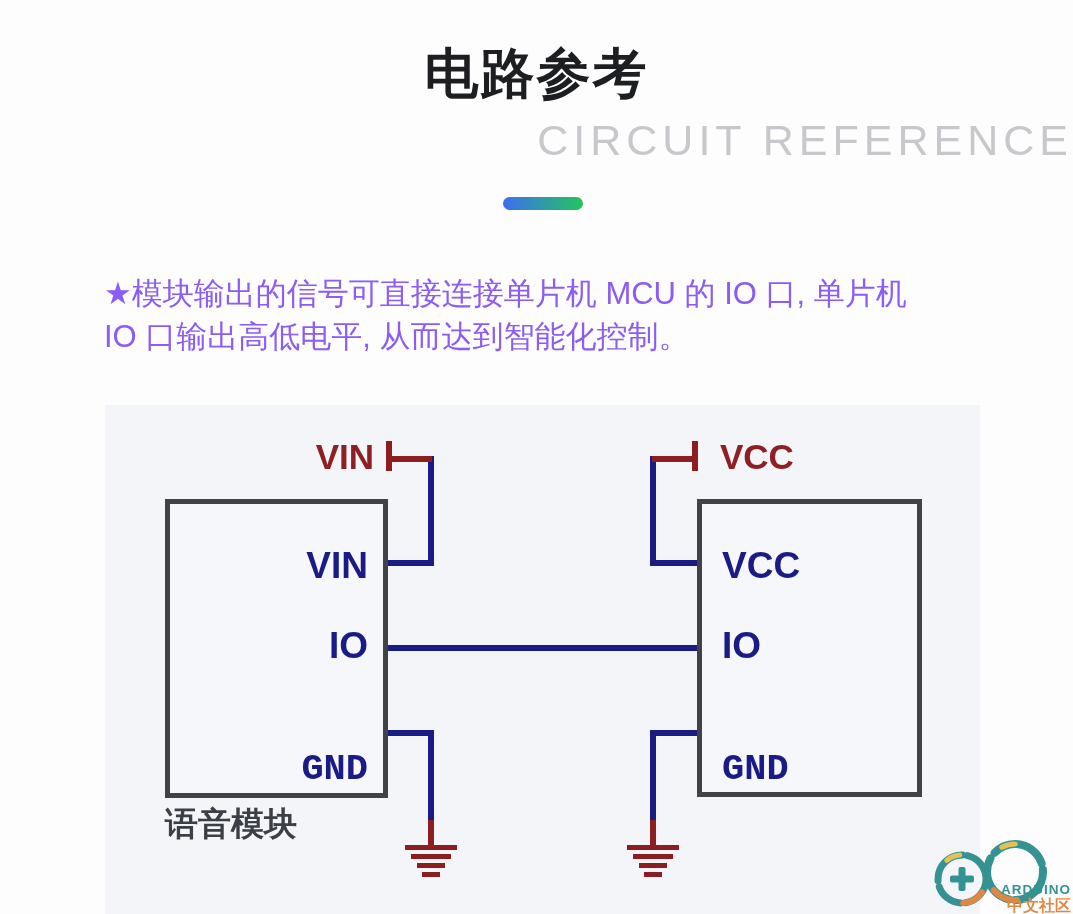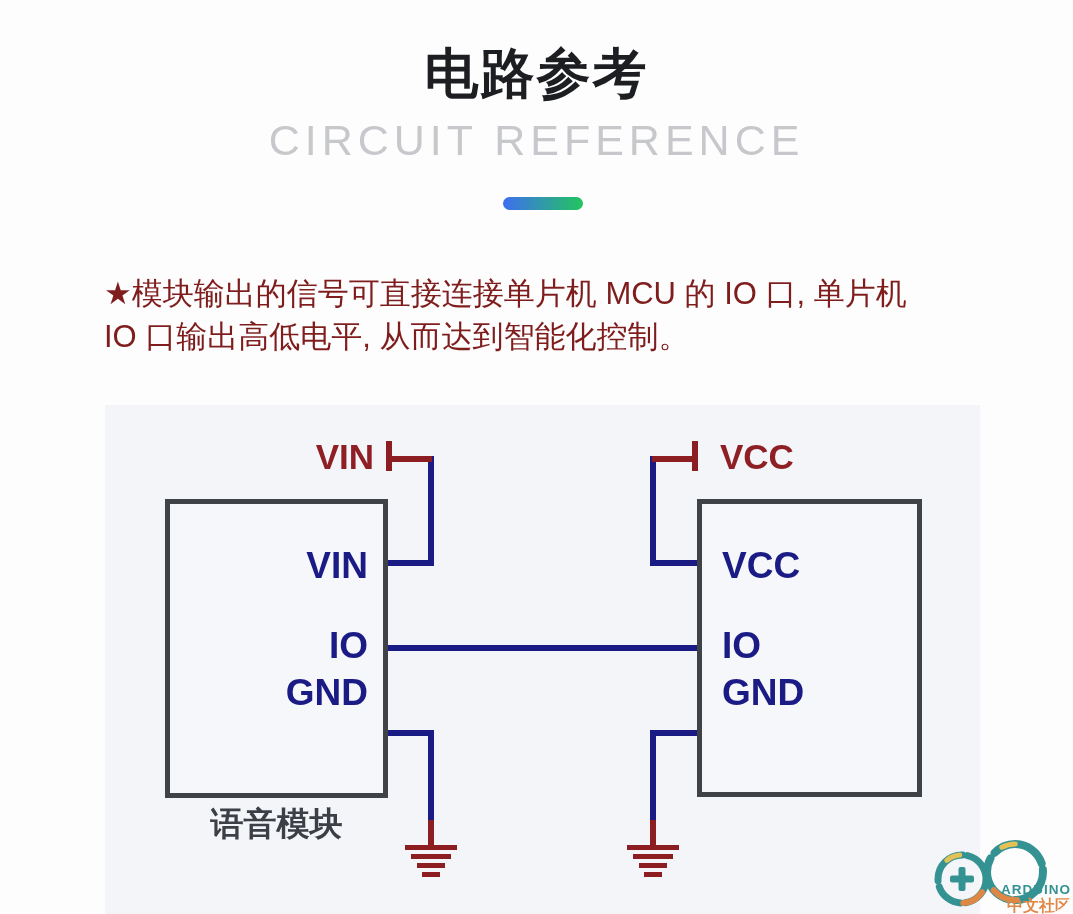--- a/index.html
+++ b/index.html
@@ -1,73 +1,72 @@
 <!DOCTYPE html>
 <html style="--signal-wire: #1b1b85; --power-wire: #8c1d20; --pin-label: #1b1b85; --power-label: #8e2025; --box-border: #3f4347; --panel-bg: #f3f5f9; --divider-from: #3e6ef0; --divider-to: #22c55e; --logo-teal: #2e8f90; --logo-orange: #df8440; --logo-yellow: #e3c050;"><head>
 <meta charset="utf-8">
 <style>
   html,body{margin:0;padding:0;background:#fdfdfd;}
   .page{
     position:relative;width:1073px;height:914px;overflow:hidden;
     background:#fdfdfd;
     font-family:"Liberation Sans","DejaVu Sans",sans-serif;
-    border-radius:29px;
   }
   .abs{position:absolute;}
 
   
   .title{
     left:0;top:40px;width:1073px;text-align:center;
     font-size:54px;line-height:66px;font-weight:700;color:#1d1e21;
     letter-spacing:2px;
   }
   .subtitle{
-    left:0;top:116px;width:1073px;text-align:center;
+    left:0;top:116px;width:1073px;text-align:right;
     font-size:43px;line-height:48px;font-weight:400;color:#c7c8cb;
     letter-spacing:5px;
   }
   .divider{
     left:503px;top:197px;width:80px;height:13px;border-radius:7px;
     background:linear-gradient(90deg,var(--divider-from,#3e6ef0),var(--divider-to,#22c55e));
   }
 
   
   .note{
     left:104px;top:272px;width:885px;
-    font-size:31px;line-height:43px;font-weight:500;color:#7f1d1d;
+    font-size:31px;line-height:43px;font-weight:500;color:#8b5cf6;
   }
   .note .line{white-space:nowrap;}
 
   
   .panel{
     left:105px;top:405px;width:875px;height:509px;
     background:var(--panel-bg,#f3f5f9);
   }
   .module-box{
     box-sizing:border-box;background:#f6f7fb;
     border:5px solid var(--box-border,#3f4347);
     z-index:1;
   }
   .box-left{left:165px;top:499px;width:223px;height:299px;}
   .box-right{left:697px;top:499px;width:225px;height:298px;}
 
   .caption{
     font-size:33px;line-height:40px;font-weight:700;color:#3c3f45;
-    text-align:center;z-index:2;
+    text-align:left;z-index:2;
   }
   .caption-left{left:165px;top:804px;width:223px;}
   .caption-right{left:697px;top:804px;width:225px;}
 
   .pin-label{
     font-size:37px;line-height:42px;font-weight:700;
     color:var(--pin-label,#1b1b85);z-index:2;
   }
   .pl-l{left:250px;width:118px;text-align:right;}
   .pl-r{left:722px;width:160px;text-align:left;}
-  .row-top{top:545px;} .row-mid{top:625px;} .row-bot{top:672px;}
+  .row-top{top:545px;} .row-mid{top:625px;} .row-bot{top:748px;font-family:Liberation Mono, monospace;}
 
   .pwr-label{
     font-size:35px;line-height:38px;font-weight:700;
     color:var(--power-label,#8e2025);z-index:2;top:438px;
   }
   .pwr-l{left:260px;width:114px;text-align:right;}
   .pwr-r{left:720px;width:160px;text-align:left;}
 
   .wire{background:var(--signal-wire,#1b1b85);z-index:0;}
   .rwire{background:var(--power-wire,#8c1d20);z-index:0;}

